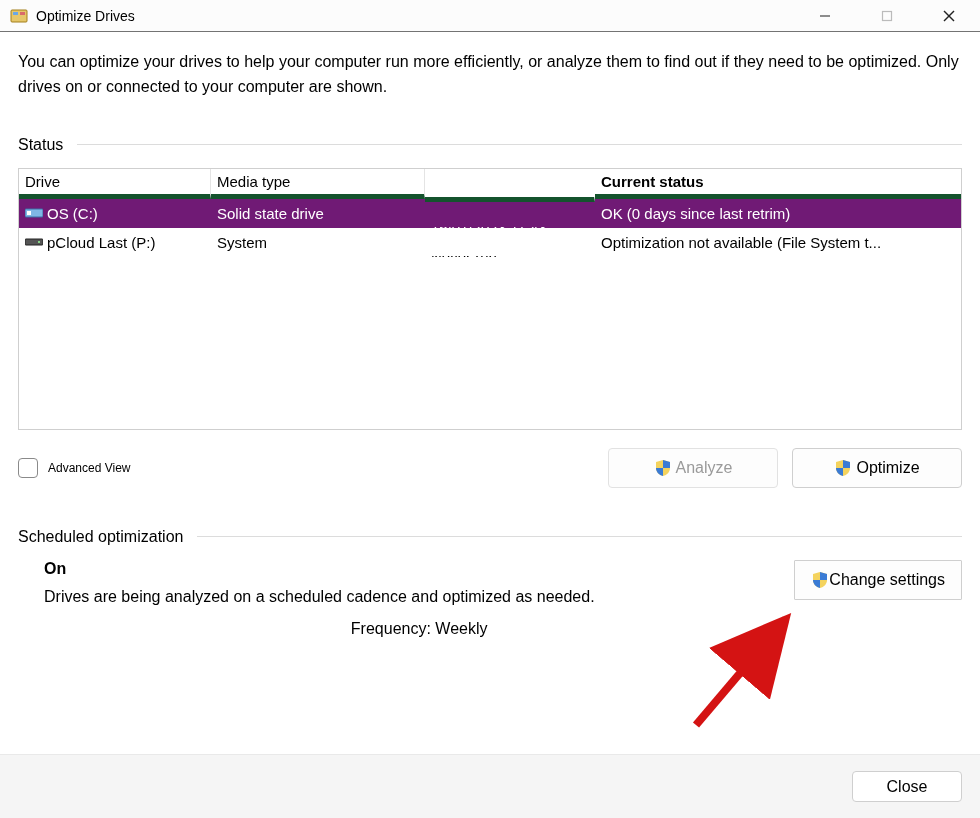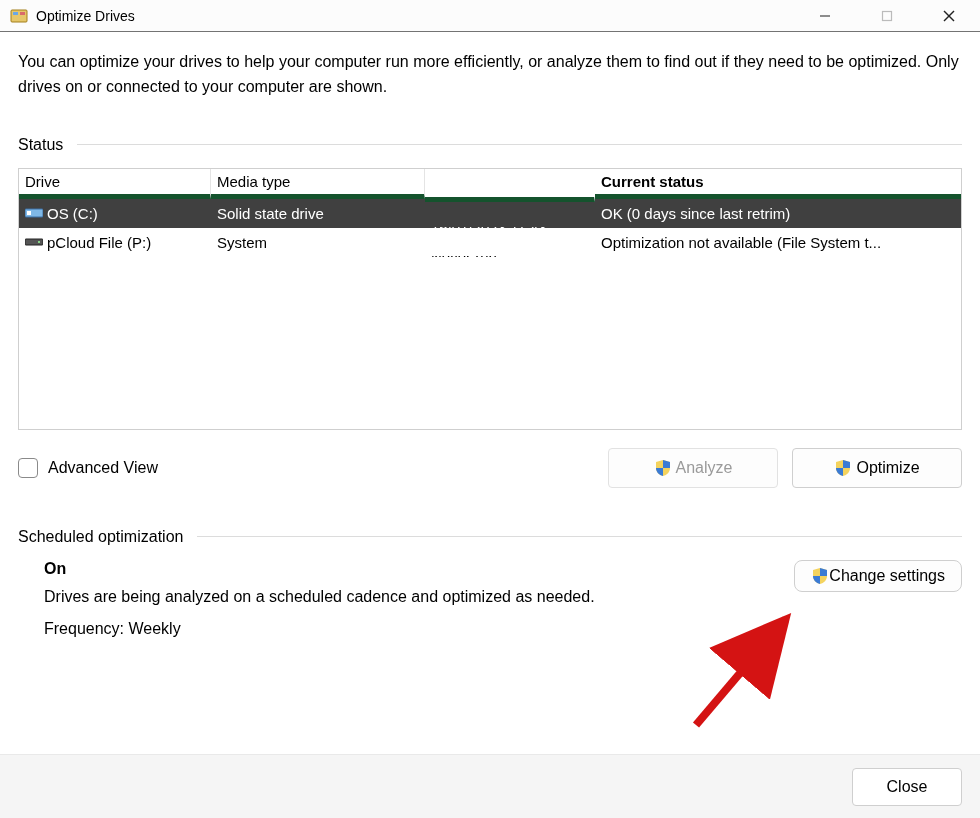--- a/index.html
+++ b/index.html
@@ -95,40 +95,40 @@
     display: flex;
     height: 29px;
     font-size: 15px;
   }
   .drive-row > div {
     display: flex; align-items: center;
     padding: 0 6px;
     white-space: nowrap; overflow: hidden; text-overflow: ellipsis;
   }
   .drive-row.selected {
-    background: #404040;
+    background: #701a75;
     color: #fff;
   }
   .drive-icon {
     width: 18px; height: 14px; margin-right: 4px; flex-shrink: 0;
     display:inline-flex; align-items:center; justify-content:center;
   }
   
   .below-row {
     display: flex;
     align-items: center;
     margin-bottom: 40px;
   }
   .check {
     width: 20px; height: 20px;
     border: 1.5px solid #8a8a8a;
     border-radius: 4px;
     margin-right: 10px;
   }
-  .adv-label { font-size: 16px; }
+  .adv-label { font-size: 12px; }
   .spacer { flex: 1; }
   .btn {
     height: 40px;
     min-width: 170px;
     border: 1px solid #cfcfcf;
     border-radius: 4px;
     background: #fdfdfd;
     display: inline-flex;
     align-items: center;
     justify-content: center;
@@ -144,41 +144,41 @@
   }
   
   .sched-block {
     display: flex;
     align-items: flex-start;
     margin-left: 26px;
   }
   .sched-text { flex:1; }
   .sched-on { font-weight: 600; font-size: 16px; margin-bottom: 10px; }
   .sched-desc { font-size: 16px; margin-bottom: 14px; }
-  .sched-freq { font-size: 16px; }
+  .sched-freq { font-size: 16px; text-align: center; }
   .change-btn {
-    height: 32px;
+    height: 40px;
     border: 1px solid #cfcfcf;
-    border-radius: 8px;
+    border-radius: 1px;
     background: #fdfdfd;
     display: inline-flex; align-items:center; justify-content:center;
     font-size: 16px; padding: 0 16px;
   }
   
   .bottombar {
     position: absolute;
     left: 0; right: 0; bottom: 0;
     height: 64px;
     background: #f5f5f5;
     border-top: 1px solid #e9e9e9;
     display: flex; align-items: center; justify-content: flex-end;
     padding-right: 18px;
   }
   .close-btn {
-    height: 38px; width: 110px;
+    height: 31px; width: 110px;
     border: 1px solid #cfcfcf; border-radius: 4px;
     background: #fff;
     display:flex; align-items:center; justify-content:center;
     font-size: 16px;
   }
   
   .arrow-annot {
     position: absolute;
     left: 676px; top: 605px;
     pointer-events: none;
@@ -246,21 +246,21 @@
     </div>
 
     <div class="drive-row">
       <div class="col0">
         <span class="drive-icon">
           <svg viewBox="0 0 18 14">
               <rect x="0" y="4" width="18" height="6" rx="1" fill="#555" stroke="#222"></rect>
               <circle cx="14" cy="7" r="1" fill="#9f9"></circle>
             </svg>
         </span>
-        <span>pCloud File (P:)</span>
+        <span>pCloud Last (P:)</span>
       </div>
       <div class="col1">System</div>
       <div class="col2">Never run</div>
       <div class="col3">Optimization not available (File System t...</div>
     </div>
   </div>
 
   <div class="below-row">
     <span class="check"></span>
     <span class="adv-label">Advanced View</span>

